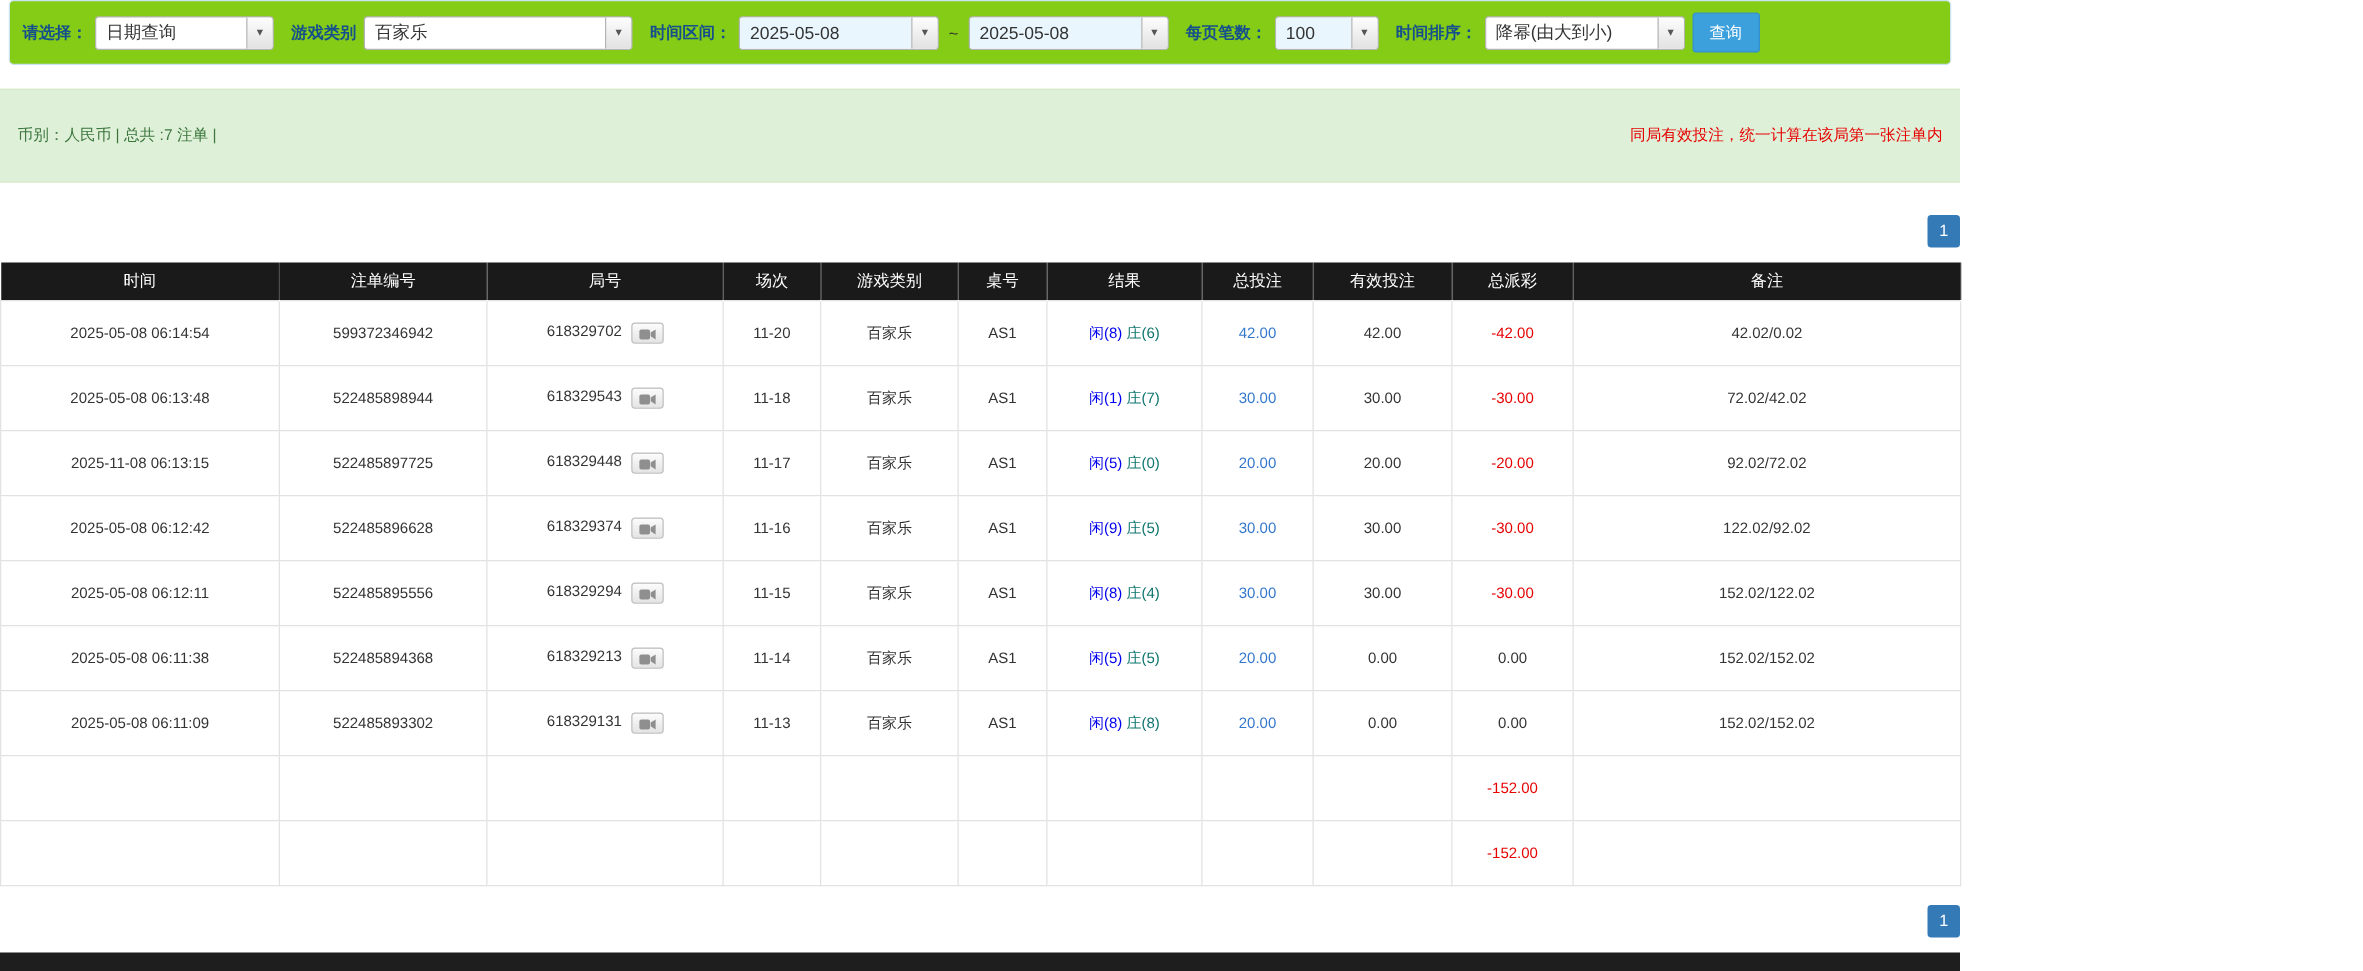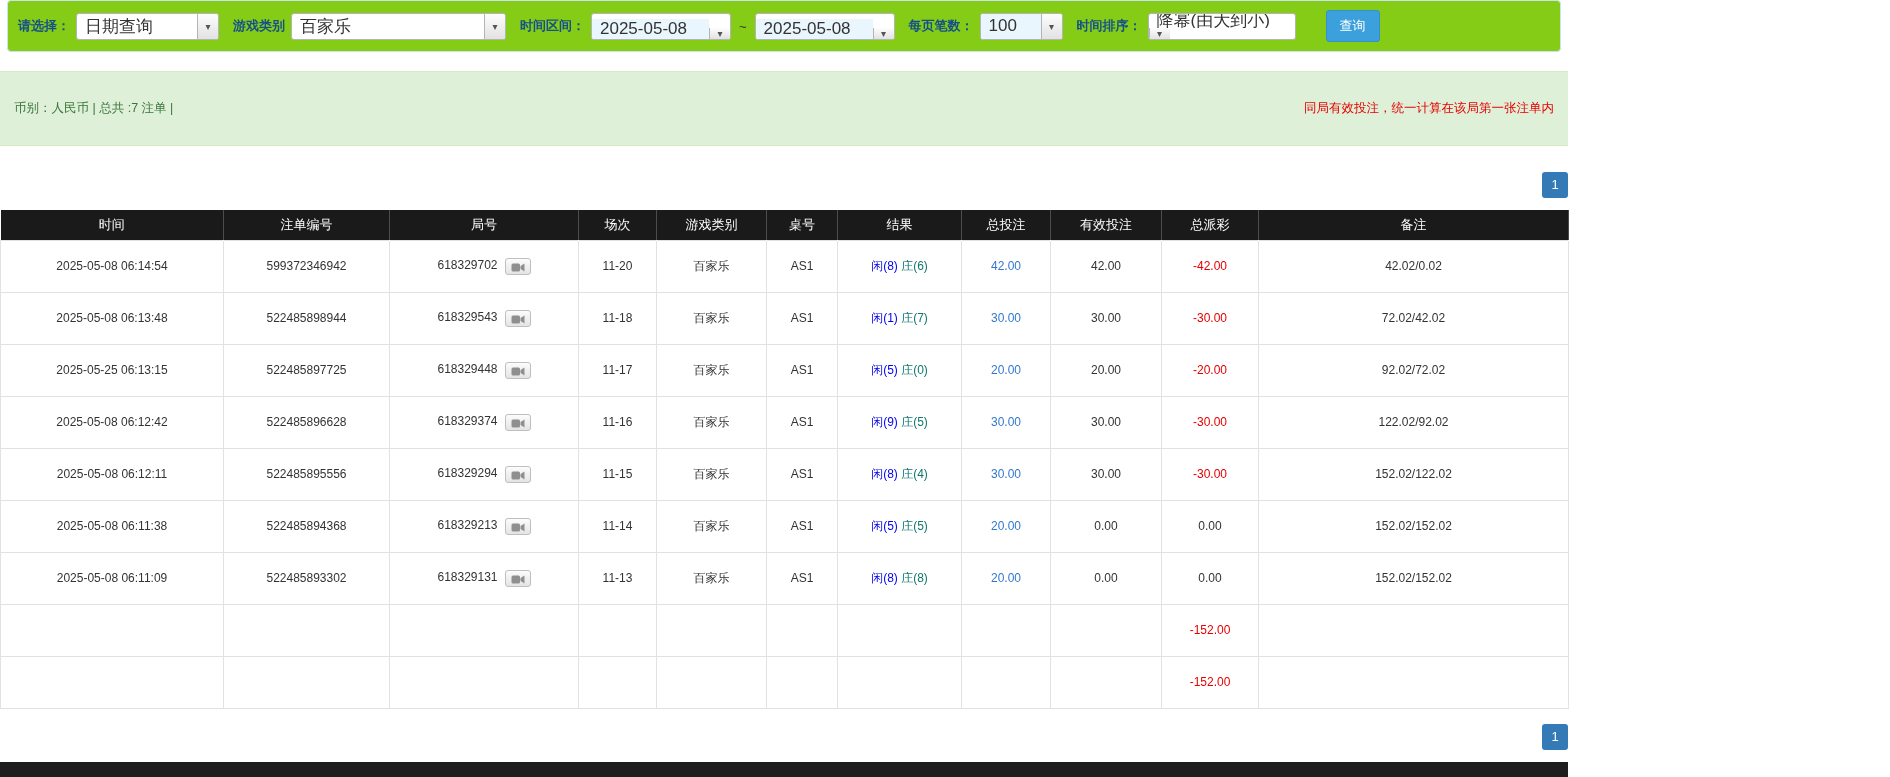--- a/index.html
+++ b/index.html
@@ -44,48 +44,48 @@
     display: inline-flex;
     align-items: stretch;
     height: 27px;
     background: #fff;
     border: 1px solid #b4b4b4;
     border-radius: 3px;
     overflow: hidden;
   }
   .combo-text {
     flex: 1;
-    font-size: 17px;
+    font-size: 14px;
     color: #333;
-    padding: 0 8px;
+    padding: 12px 8px;
     display: flex;
     align-items: center;
     white-space: nowrap;
     overflow: hidden;
   }
   .combo.light .combo-text { background: #eaf6fd; }
   .combo-arrow {
     width: 21px;
     border-left: 1px solid #b4b4b4;
     background: linear-gradient(#fdfdfd, #e2e2e2);
     color: #555;
     font-size: 10px;
     display: flex;
     align-items: center;
     justify-content: center;
     cursor: pointer;
   }
   .c-select { width: 143px; }
   .c-game   { width: 215px; }
-  .c-date   { width: 140px; align-items: flex-end; }
+  .c-date   { width: 160px; }
   .c-size   { width: 83px; }
-  .c-sort   { width: 148px; flex-direction: column; }
+  .c-sort   { width: 160px; }
   .tilde { font-size: 13px; color: #333; margin: 0 2px; }
   .search-btn {
-    margin-left: 24px;
+    margin-left: 0;
     background: #3ca0dc;
     border: 1px solid #3391cc;
     color: #fff;
     font-size: 13px;
     padding: 6px 13px;
     border-radius: 3px;
     cursor: pointer;
     font-family: inherit;
   }
 
@@ -314,21 +314,21 @@
     </td>
     <td>
       <a class="bet-link">30.00</a>
     </td>
     <td>30.00</td>
     <td class="payout neg">-30.00</td>
     <td>72.02/42.02</td>
   </tr>
 
   <tr class="data-row">
-    <td>2025-05-25 06:13:15</td>
+    <td>2025-11-08 06:13:15</td>
     <td>522485897725</td>
     <td>
       <span class="round-wrap">
         <span>618329448</span>
         <button class="icon-btn">
           <svg class="cam" viewBox="0 0 14 11" width="14" height="11" aria-hidden="true">
             <rect x="0.5" y="1.5" width="8.5" height="8" rx="1.5"></rect>
             <path d="M9.5 4 L13.5 1.5 L13.5 9.5 L9.5 7 Z"></path>
           </svg>
         </button>

